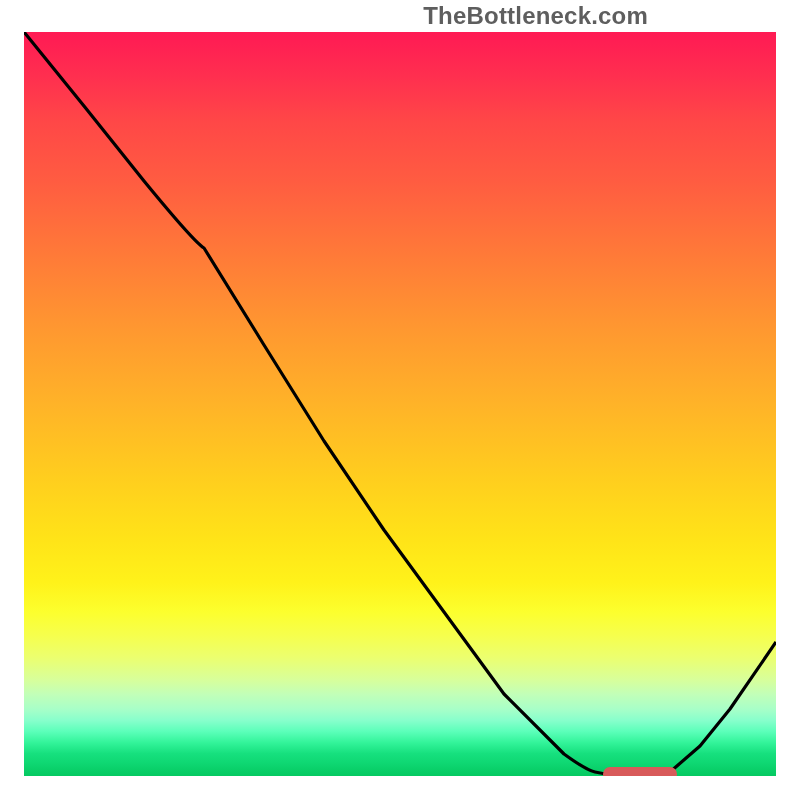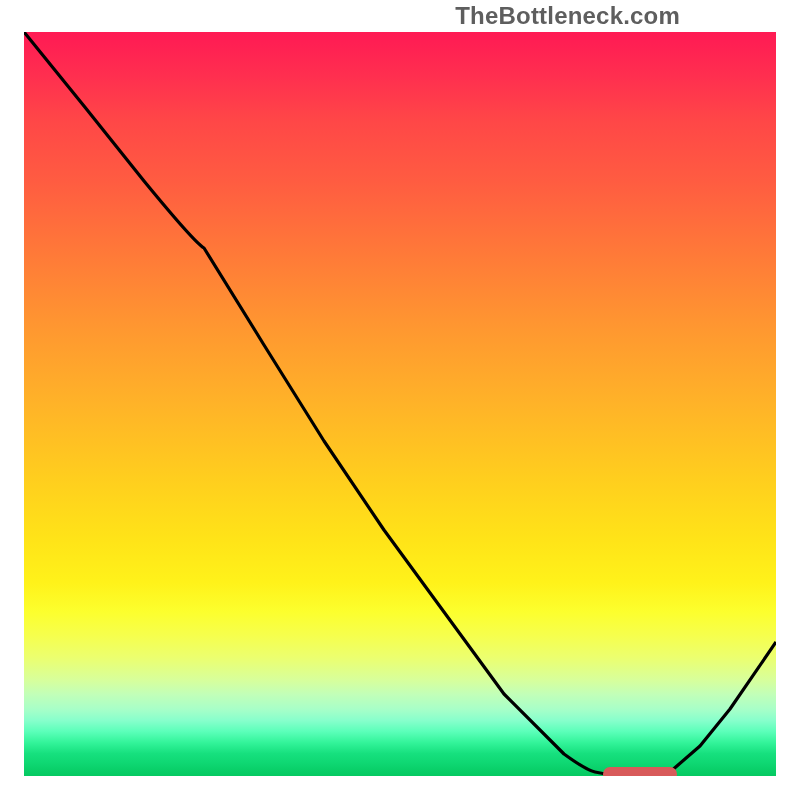--- a/index.html
+++ b/index.html
@@ -8,21 +8,20 @@
     width: 800px;
     height: 800px;
     background: #ffffff;
     font-family: Arial, Helvetica, sans-serif;
     overflow: hidden;
   }
   .stage {
     position: relative;
     width: 656px;
     height: 800px;
-    padding-left: 32px;
   }
   .watermark {
     position: absolute;
     top: 2px;
     right: 8px;
     font-size: 24px;
     font-weight: 600;
     color: #5e5e5e;
     letter-spacing: 0.2px;
     user-select: none;

